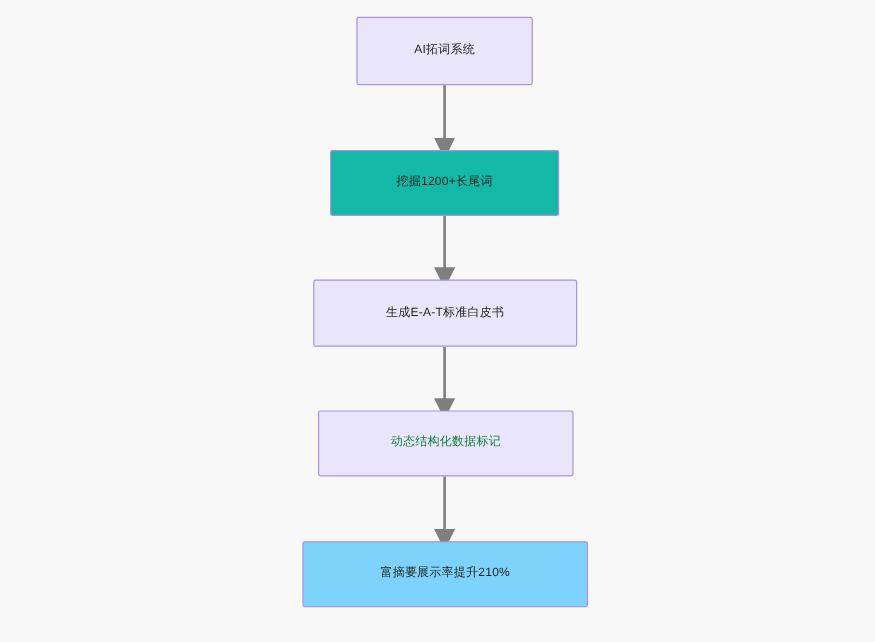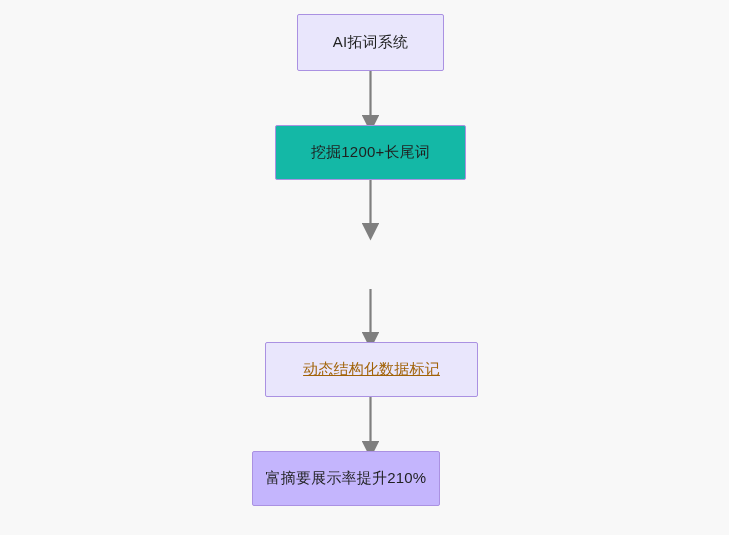--- a/index.html
+++ b/index.html
@@ -34,21 +34,21 @@
     background: #e9e6fc;
     border: 1.4px solid #aa91e2;
     border-radius: 2px;
     display: flex;
     align-items: center;
     justify-content: center;
     text-align: center;
   }
   .flow-node-label {
     color: #1f2020;
-    font-size: 15px;
+    font-size: 10px;
     line-height: 1.25;
     letter-spacing: 0.2px;
     white-space: nowrap;
     font-family: "Liberation Sans", "DejaVu Sans", sans-serif;
   }
 </style>
 </head>
 <body style="background: rgb(248, 248, 248);">
 
 <div id="flow-canvas" style="background: rgb(248, 248, 248);">
@@ -75,22 +75,25 @@
   </svg>
 
   <div class="flow-node" id="n1" style="left: 297px; top: 14px; width: 147px; height: 57px; background: rgb(233, 230, 252); border-color: rgb(170, 145, 226);">
     <span class="flow-node-label" style="color: rgb(31, 32, 32);">AI拓词系统</span>
   </div>
 
   <div class="flow-node" id="n2" style="left: 275px; top: 125px; width: 191px; height: 55px; background: #14b8a6; border-color: rgb(170, 145, 226);">
     <span class="flow-node-label" style="color: rgb(31, 32, 32);">挖掘1200+长尾词</span>
   </div>
 
+  <div class="flow-node" id="n3" style="left: 261px; top: 233px; width: 220px; height: 56px; background: rgb(233, 230, 252); border-color: rgb(170, 145, 226);">
+    <span class="flow-node-label" style="color: rgb(31, 32, 32);">生成E-A-T标准白皮书</span>
+  </div>
 
   <div class="flow-node" id="n4" style="left: 265px; top: 342px; width: 213px; height: 55px; background: rgb(233, 230, 252); border-color: rgb(170, 145, 226);">
-    <span class="flow-node-label" style="color: #a16207; text-decoration: underline;">动态结构化数据标记</span>
+    <span class="flow-node-label" style="color: #15803d;">动态结构化数据标记</span>
   </div>
 
-  <div class="flow-node" id="n5" style="left: 252px; top: 451px; width: 188px; height: 55px; background: #c4b5fd; border-color: rgb(170, 145, 226);">
+  <div class="flow-node" id="n5" style="left: 252px; top: 451px; width: 238px; height: 55px; background: #7dd3fc; border-color: rgb(170, 145, 226);">
     <span class="flow-node-label" style="color: rgb(31, 32, 32);">富摘要展示率提升210%</span>
   </div>
 
 </div>
 
 </body></html>

